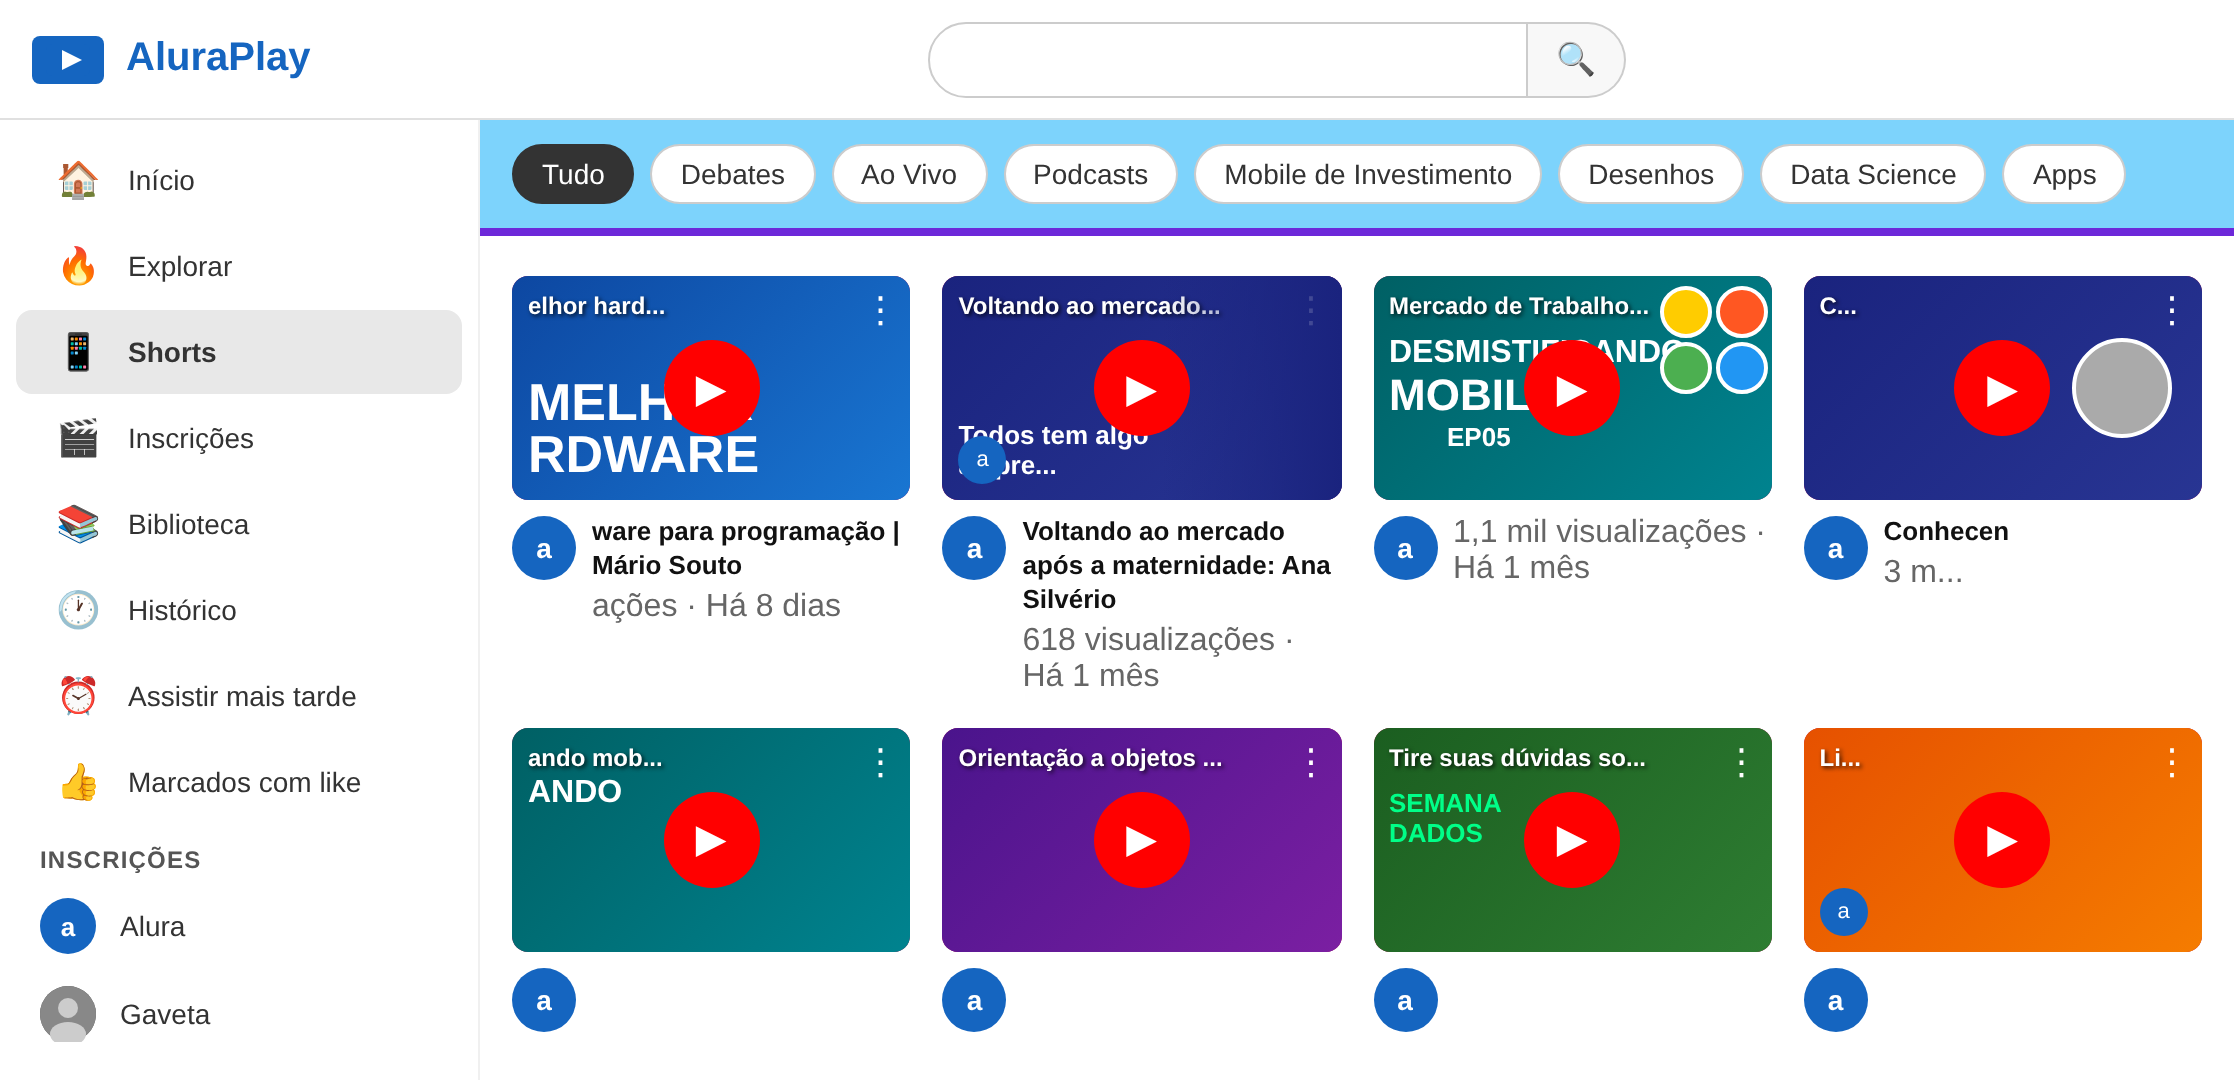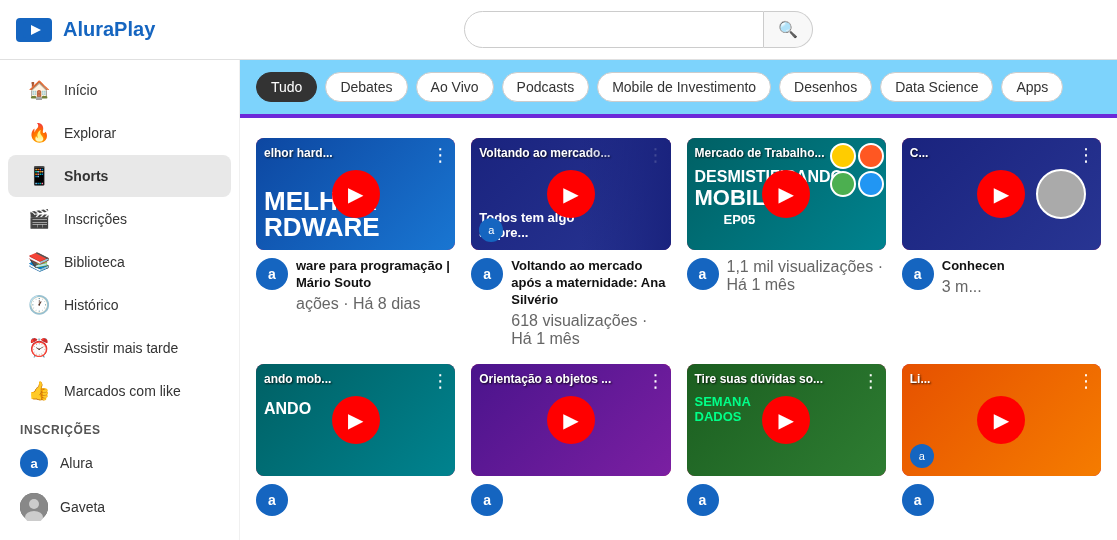--- a/index.html
+++ b/index.html
@@ -432,21 +432,21 @@
             <div class="video-stats">3 m...</div>
           </div>
         </div>
       </div>
 
       <div class="video-card">
         <div class="video-thumbnail">
           <div class="thumbnail-bg thumb-teal" style="position:relative;">
             <span class="thumb-title">ando mob...</span>
             <span class="thumb-menu">⋮</span>
-            <div style="position:absolute;left:8px;top:36px;color:white;font-size:16px;font-weight:900;">ANDO</div>
+            <div style="position:absolute;left:8px;top:24px;color:white;font-size:16px;font-weight:900;">ANDO</div>
             <div class="play-btn">▶</div>
           </div>
         </div>
         <div class="video-info">
           <div class="channel-avatar">a</div>
           <div class="video-meta">
             <div class="video-title"></div>
             <div class="video-stats"></div>
           </div>
         </div>

